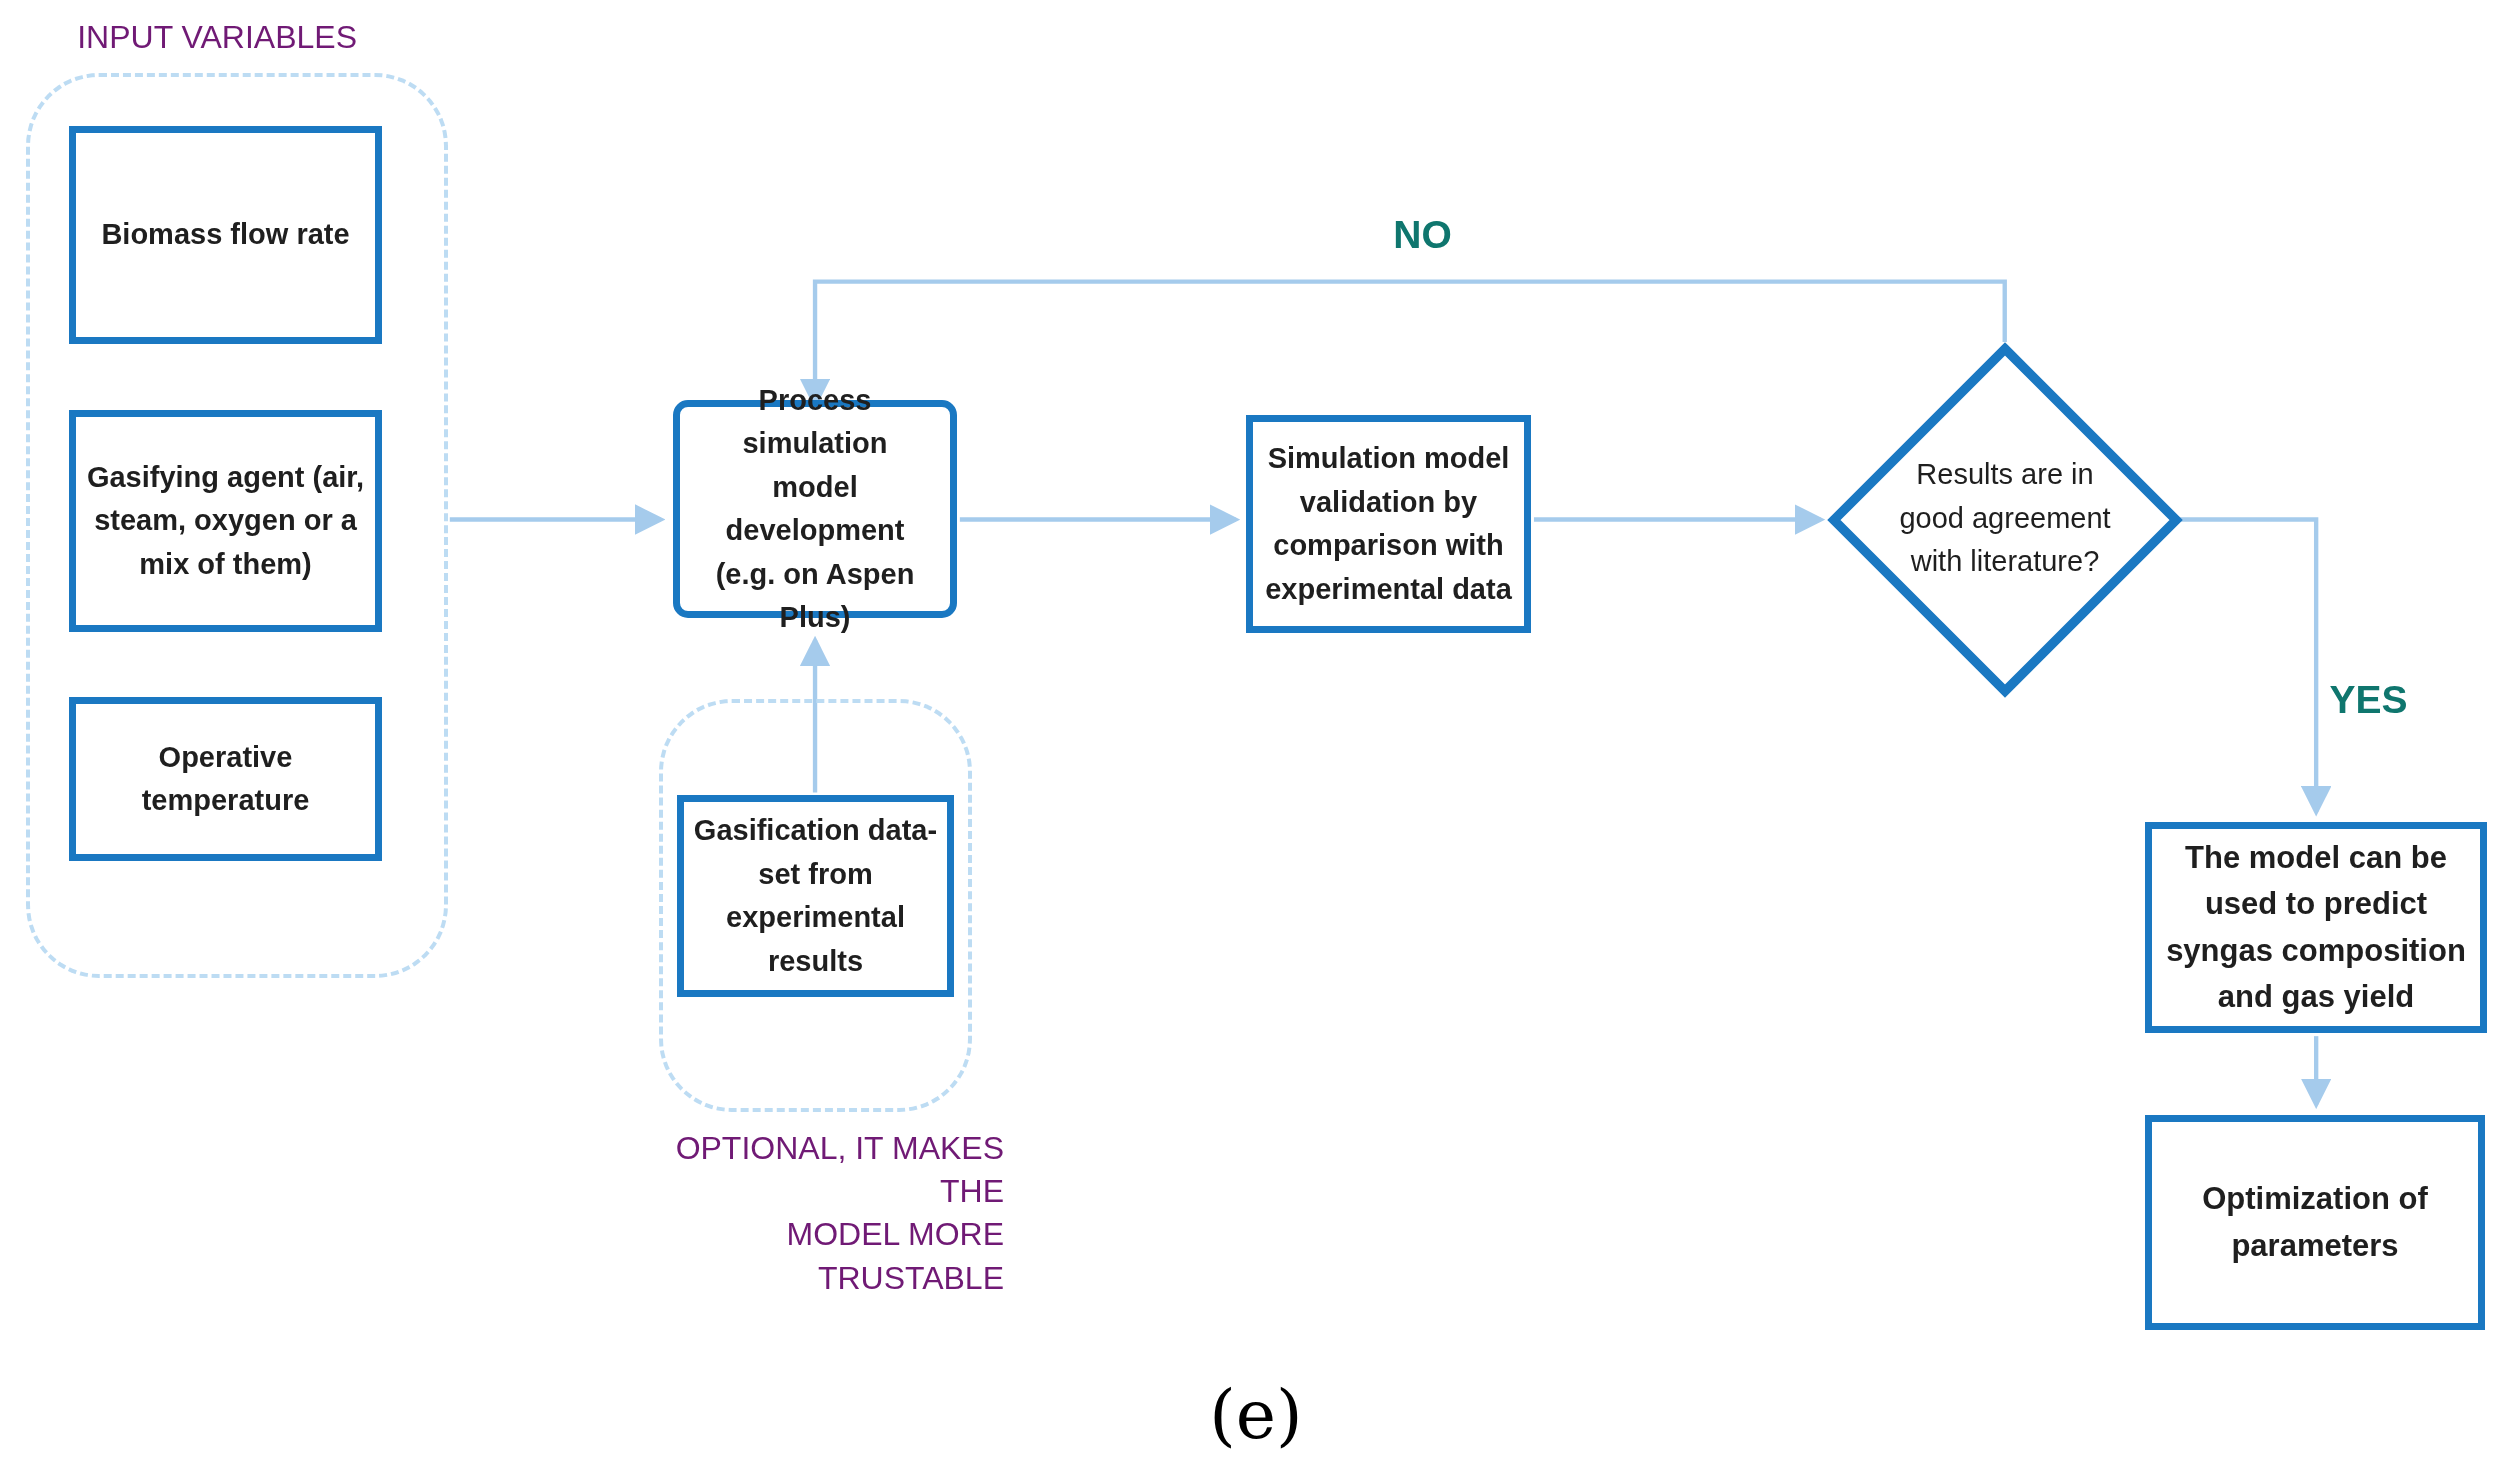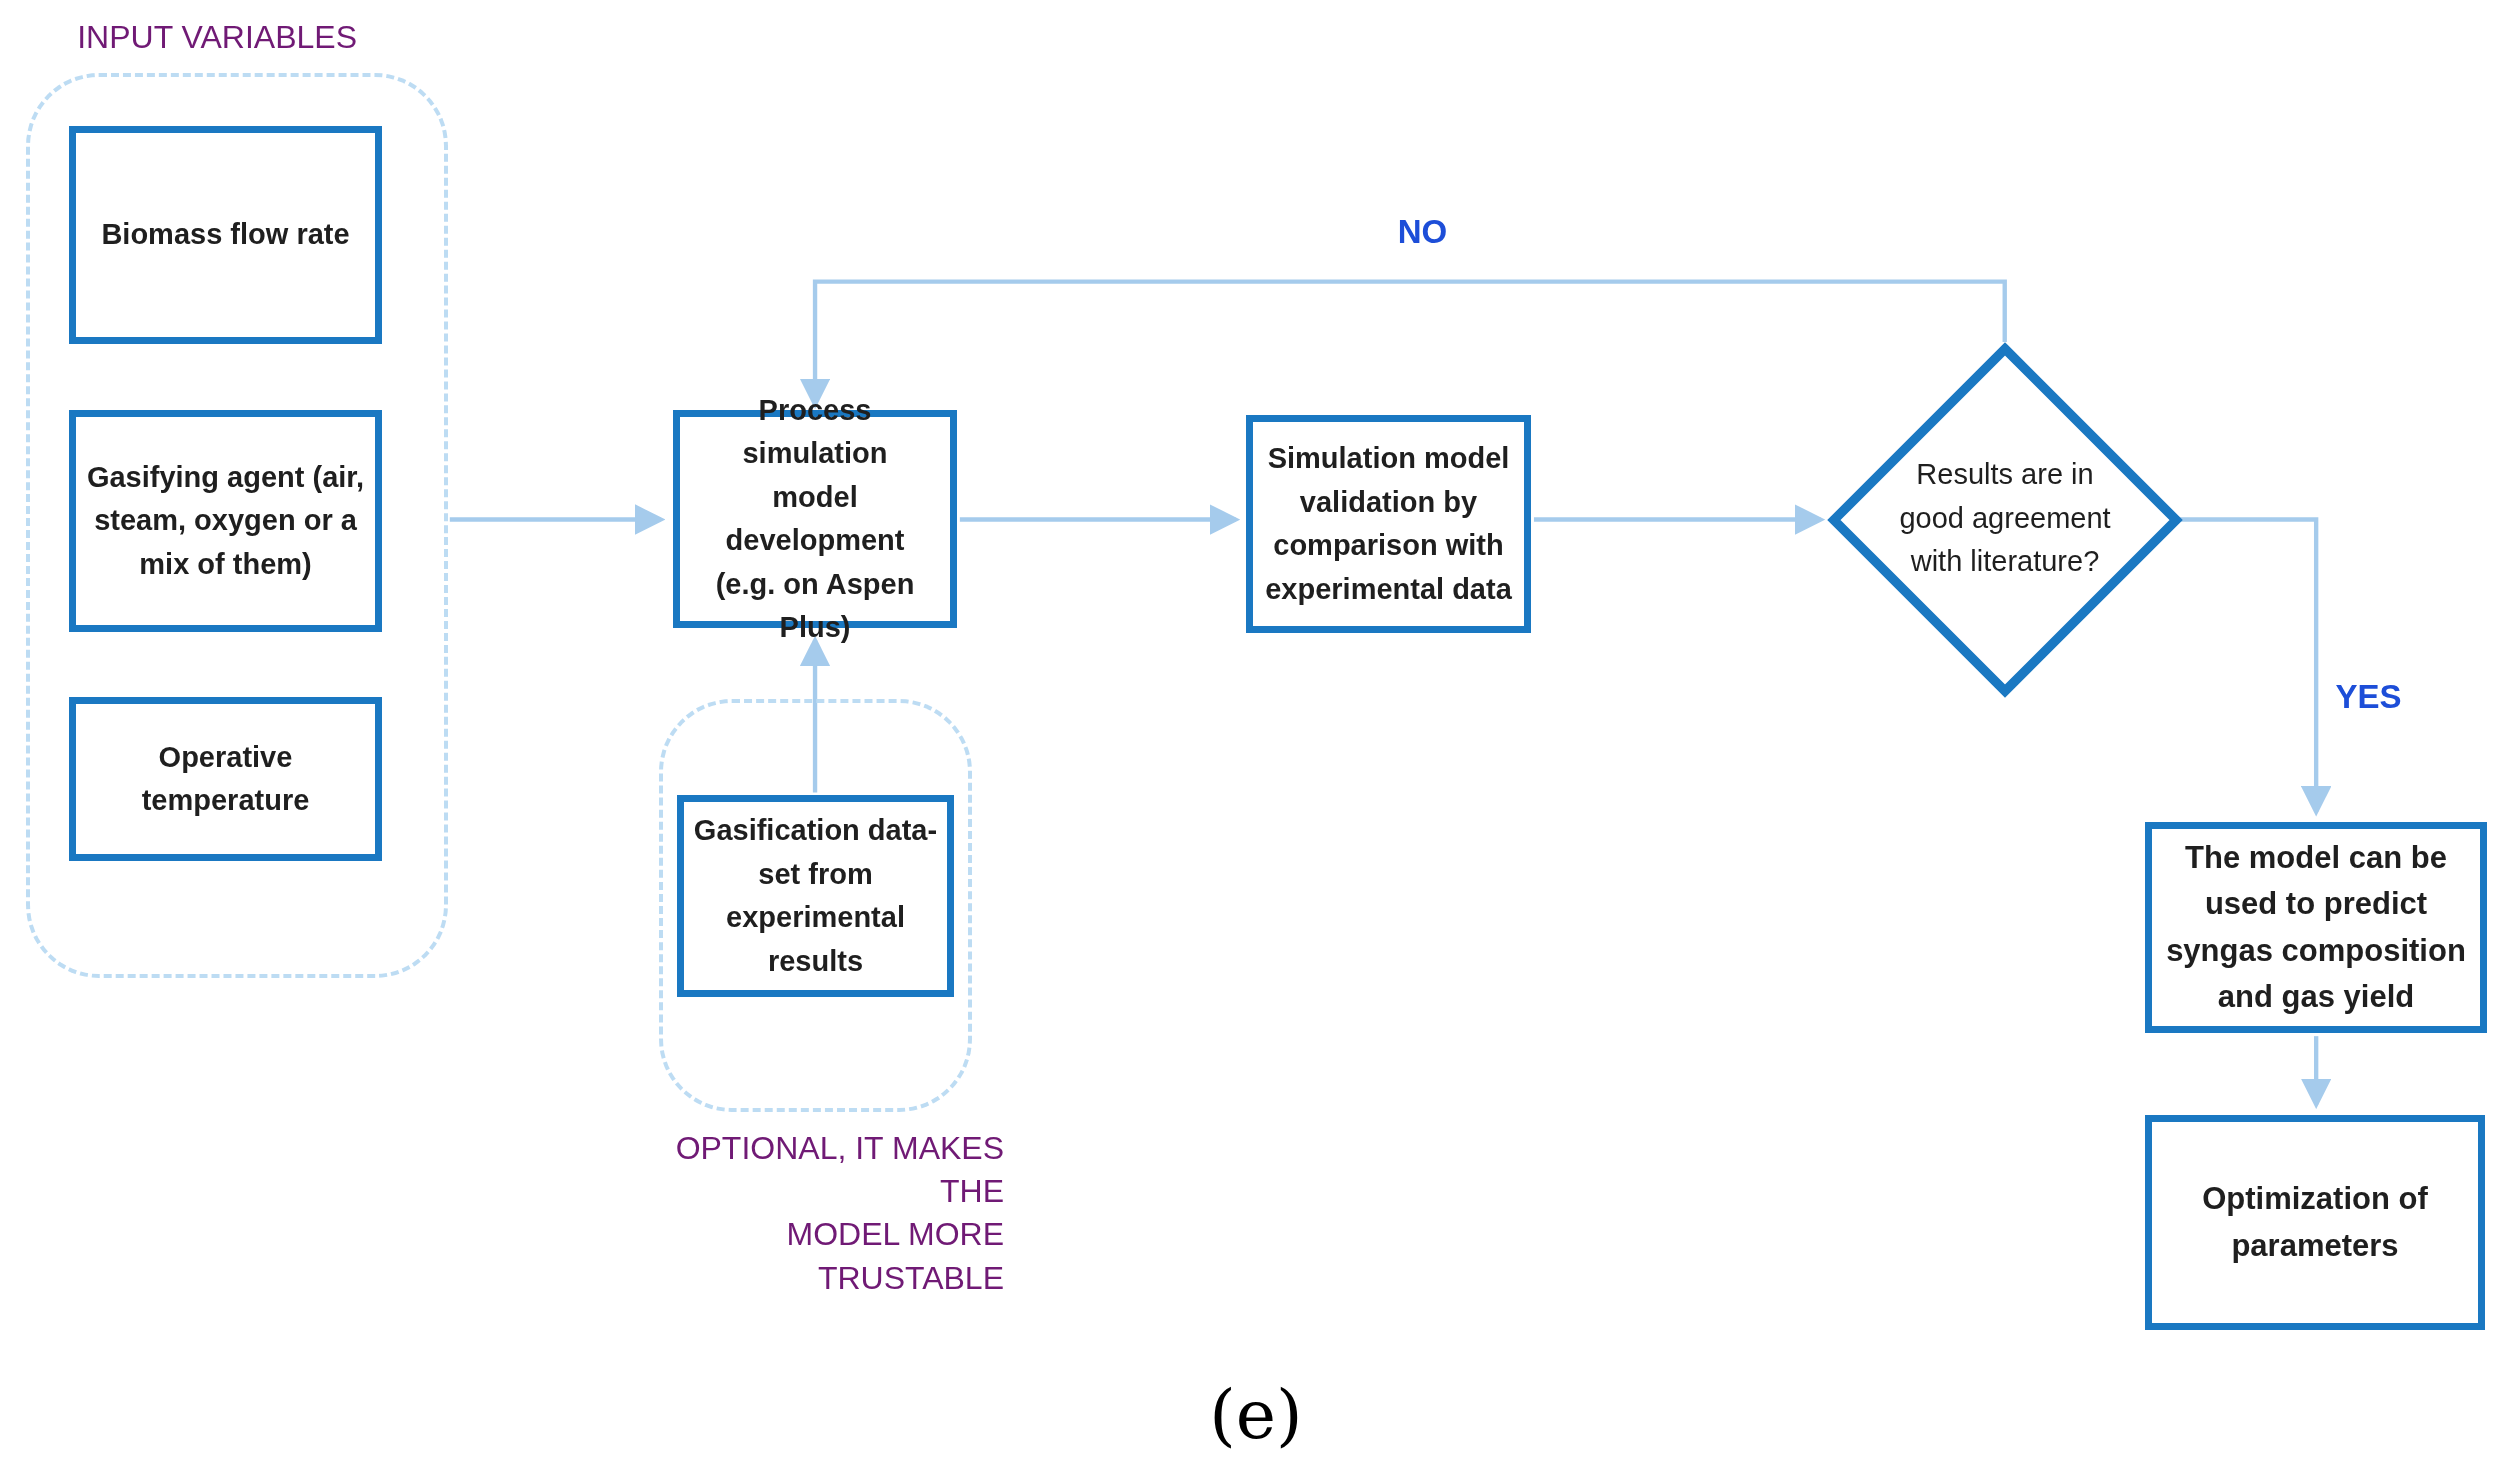--- a/index.html
+++ b/index.html
@@ -53,43 +53,43 @@
     position: absolute;
     text-align: right;
     font-size: 32px;
     color: #701a75;
     white-space: pre-line;
     line-height: 1.35;
   }
   .edge-label {
     position: absolute;
     font-weight: bold;
-    font-size: 33px;
+    font-size: 39px;
     text-align: center;
-    color: #1d4ed8;
+    color: #0f766e;
   }
   .fig-caption {
     position: absolute;
     left: 0;
     width: 100%;
     top: 1375px;
     text-align: center;
     font-family: "DejaVu Serif", serif;
     font-size: 68px;
     color: #000000;
   }
 
   
   .input-group   { left: 25.5px;   top: 73px;  width: 422px; height: 905px; }
   .optional-group{ left: 659px;  top: 699px;  width: 313px; height: 413px; }
 
   .n-biomass     { left: 69px;   top: 126px;  width: 313px; height: 218px; }
   .n-gasifying   { left: 69px;   top: 410px;  width: 313px; height: 222px; }
   .n-operative   { left: 69px;   top: 697px;  width: 313px; height: 164px; }
-  .n-process     { left: 673px;  top: 410px;  width: 284px; height: 218px; }
+  .n-process     { left: 673px;  top: 400px;  width: 284px; height: 218px; border-radius: 15px; }
   .n-validation  { left: 1246px; top: 415px;  width: 285px; height: 218px; }
   .n-predict     { left: 2145px; top: 822px; width: 342px; height: 211px; font-size: 31px; }
   .n-optimization{ left: 2145px; top: 1115px; width: 340px; height: 215px; font-size: 31px; }
   .n-dataset     { left: 677px;  top: 795px; width: 277px; height: 202px; }
 
   .diamond-pos   { left: 1823px; top: 338px;  width: 364px;  height: 364px; }
   .diamond-text-pos { left: 1874px; top: 453px; width: 262px; }
 
   .lbl-input     { left: 44px;   top: 16px;   width: 313px; }
   .lbl-optional  { left: 626px;  top: 1127px; width: 378px; }

